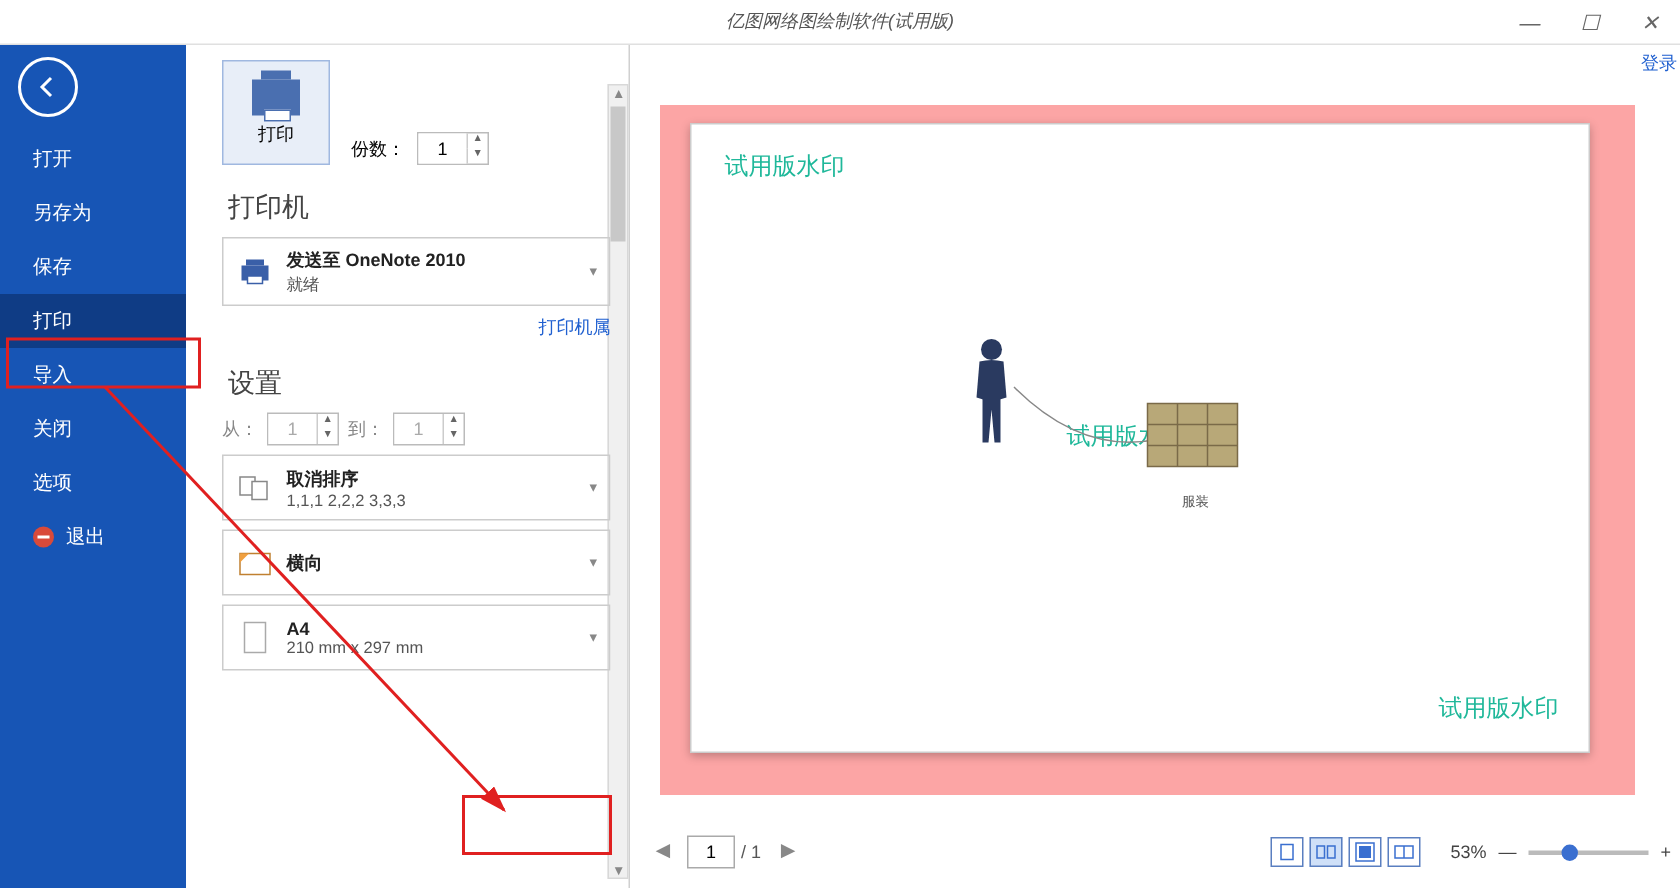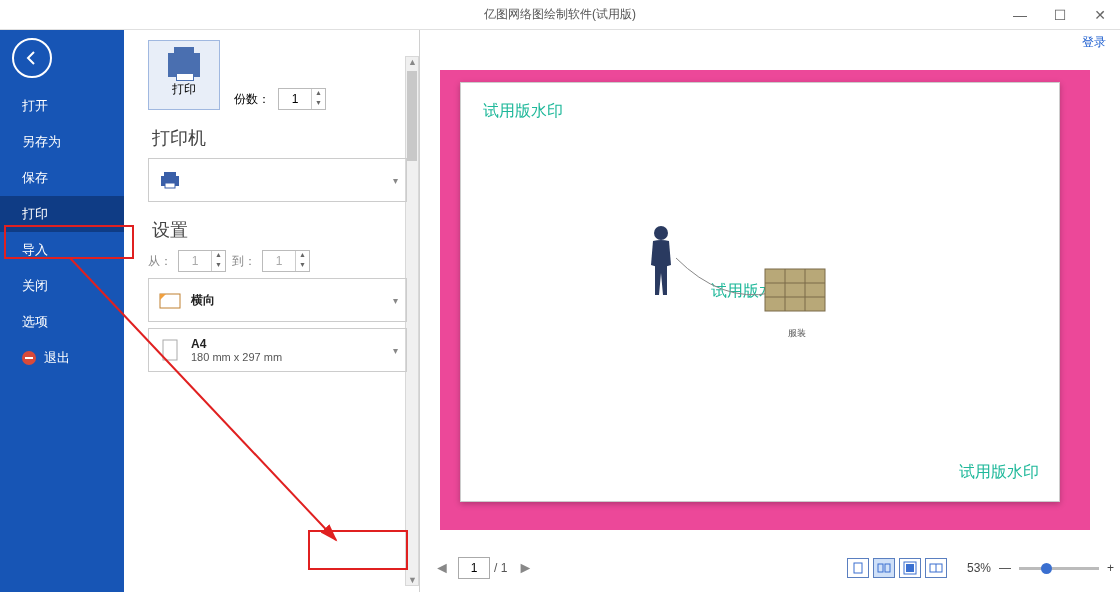--- a/index.html
+++ b/index.html
@@ -1,22 +1,22 @@
 <!DOCTYPE html>
 <html><head>
 <meta charset="utf-8">
 <style>
 * { box-sizing: border-box; margin: 0; padding: 0; font-family: "Microsoft YaHei", sans-serif; }
 body { width: 1120px; height: 592px; background: #fff; position: relative; overflow: hidden; }
 
-.titlebar { height: 30px; background: #fff; border-bottom: 1px solid #e0e0e0; display: flex; align-items: center; position: relative; }
+.titlebar { height: 30px; background: #fff; border-bottom: 1px solid #e0e0e0; display: flex; align-items: center; position: relative; font-style: italic; }
 .titlebar .title { position: absolute; left: 50%; transform: translateX(-50%); font-size: 12px; color: #555; }
 .win-btns { position: absolute; right: 0; top: 0; display: flex; }
 .win-btn { width: 40px; height: 30px; display: flex; align-items: center; justify-content: center; font-size: 14px; color: #666; cursor: pointer; }
-.login { position: absolute; right: 14px; top: 34px; font-size: 12px; color: #2060d0; cursor: pointer; }
+.login { position: absolute; right: 2px; top: 34px; font-size: 12px; color: #2060d0; cursor: pointer; }
 
 .sidebar { position: absolute; left: 0; top: 30px; width: 124px; height: 562px; background: #1755b5; color: #fff; }
 .back-btn { width: 40px; height: 40px; border: 2px solid #fff; border-radius: 50%; margin: 8px 0 10px 12px; display: flex; align-items: center; justify-content: center; color: #fff; font-size: 20px; cursor: pointer; }
 .nav-item { height: 36px; padding-left: 22px; display: flex; align-items: center; font-size: 13px; cursor: pointer; }
 .nav-item.selected { background: #0f3c85; position: relative; }
 .exit-item { display: flex; align-items: center; }
 .exit-icon { width: 14px; height: 14px; background: #d94a3a; border-radius: 50%; margin-right: 8px; position: relative; }
 .exit-icon::after { content: ""; position: absolute; left: 3px; top: 6px; width: 8px; height: 2px; background: #fff; }
 
 .highlight-box { position: absolute; border: 2px solid #e02020; pointer-events: none; z-index: 50; }
@@ -48,21 +48,21 @@
 .opt-box { border: 1px solid #ccc; padding: 6px 8px; display: flex; align-items: center; gap: 8px; margin-top: 6px; min-height: 44px; position: relative; font-size: 12px; cursor: pointer; }
 .opt-box .icon { width: 26px; height: 26px; flex-shrink: 0; display: flex; align-items: center; justify-content: center; }
 .opt-box .txt { display: flex; flex-direction: column; }
 .opt-box .main { font-weight: bold; font-size: 12px; color: #222; }
 .opt-box .sub { font-size: 11px; color: #555; }
 .opt-box::after { content:"▾"; position:absolute; right:8px; top:50%; transform:translateY(-50%); font-size:10px; color:#888; }
 
 .link-right { text-align: right; font-size: 12px; color: #2060d0; margin-top: 6px; cursor: pointer; }
 .from-to { display: flex; align-items: center; gap: 6px; font-size: 12px; color: #888; margin-top: 6px; }
 .from-to .spinner input { color: #aaa; }
-.canvas-wrap { position: absolute; left: 440px; top: 70px; width: 650px; height: 460px; background: #ec4899; }
+.canvas-wrap { position: absolute; left: 440px; top: 70px; width: 650px; height: 460px; background: #fca5a5; }
 .page { position: absolute; left: 20px; top: 12px; width: 600px; height: 420px; background: #fff; box-shadow: 0 2px 6px rgba(0,0,0,0.25); border: 1px solid #ccc; }
 .watermark { color: #1fb89a; font-size: 16px; position: absolute; }
 .wm1 { left: 22px; top: 18px; }
 .wm2 { left: 250px; top: 198px; }
 .wm3 { right: 20px; bottom: 18px; }
 
 .figure-person { position: absolute; left: 180px; top: 140px; }
 .figure-cabinet { position: absolute; left: 300px; top: 180px; }
 
 .bottom-bar { position: absolute; left: 430px; bottom: 4px; right: 6px; height: 40px; display: flex; align-items: center; }
@@ -148,21 +148,26 @@
 
     <div class="section-title">打印机</div>
     <div class="opt-box">
       <div class="icon">
         <svg width="24" height="22">
             <rect x="3" y="7" width="18" height="10" fill="#3a5fa8"></rect>
             <rect x="6" y="3" width="12" height="4" fill="#3a5fa8"></rect>
             <rect x="7" y="14" width="10" height="5" fill="#fff" stroke="#3a5fa8"></rect>
           </svg>
       </div>
-    </div>
+      <div class="txt">
+        <span class="main">发送至 OneNote 2010</span>
+        <span class="sub">就绪</span>
+      </div>
+    </div>
+    <div class="link-right">打印机属</div>
 
     <div class="section-title">设置</div>
 
     <div class="from-to">
       <span>从：</span>
       <div class="spinner">
           <input value="1" style="">
           <div class="spinner-btns">
             <div>▲</div>
             <div>▼</div>
@@ -171,20 +176,32 @@
       <span>到：</span>
       <div class="spinner">
           <input value="1" style="">
           <div class="spinner-btns">
             <div>▲</div>
             <div>▼</div>
           </div>
         </div>
     </div>
 
+    <div class="opt-box">
+      <div class="icon">
+        <svg width="24" height="22">
+            <rect x="2" y="4" width="10" height="12" fill="none" stroke="#888"></rect>
+            <rect x="10" y="7" width="10" height="12" fill="#fff" stroke="#888"></rect>
+          </svg>
+      </div>
+      <div class="txt">
+        <span class="main">取消排序</span>
+        <span class="sub">1,1,1  2,2,2  3,3,3</span>
+      </div>
+    </div>
 
     <div class="opt-box">
       <div class="icon">
         <svg width="24" height="20">
             <rect x="2" y="4" width="20" height="14" fill="#fff" stroke="#c08030"></rect>
             <polygon points="2,4 8,4 2,10" fill="#f0a040"></polygon>
           </svg>
       </div>
       <div class="txt">
           <span class="main">横向</span>
@@ -192,21 +209,21 @@
     </div>
 
     <div class="opt-box">
       <div class="icon">
         <svg width="20" height="24">
             <rect x="3" y="2" width="14" height="20" fill="#fff" stroke="#aaa"></rect>
           </svg>
       </div>
       <div class="txt">
         <span class="main">A4</span>
-        <span class="sub">180 mm x 297 mm</span>
+        <span class="sub">210 mm x 297 mm</span>
       </div>
     </div>
 
   </div>
 </div>
 
 <div class="canvas-wrap">
   <div class="page">
     <div class="watermark wm1">试用版水印</div>
     <div class="watermark wm2">试用版水印</div>

